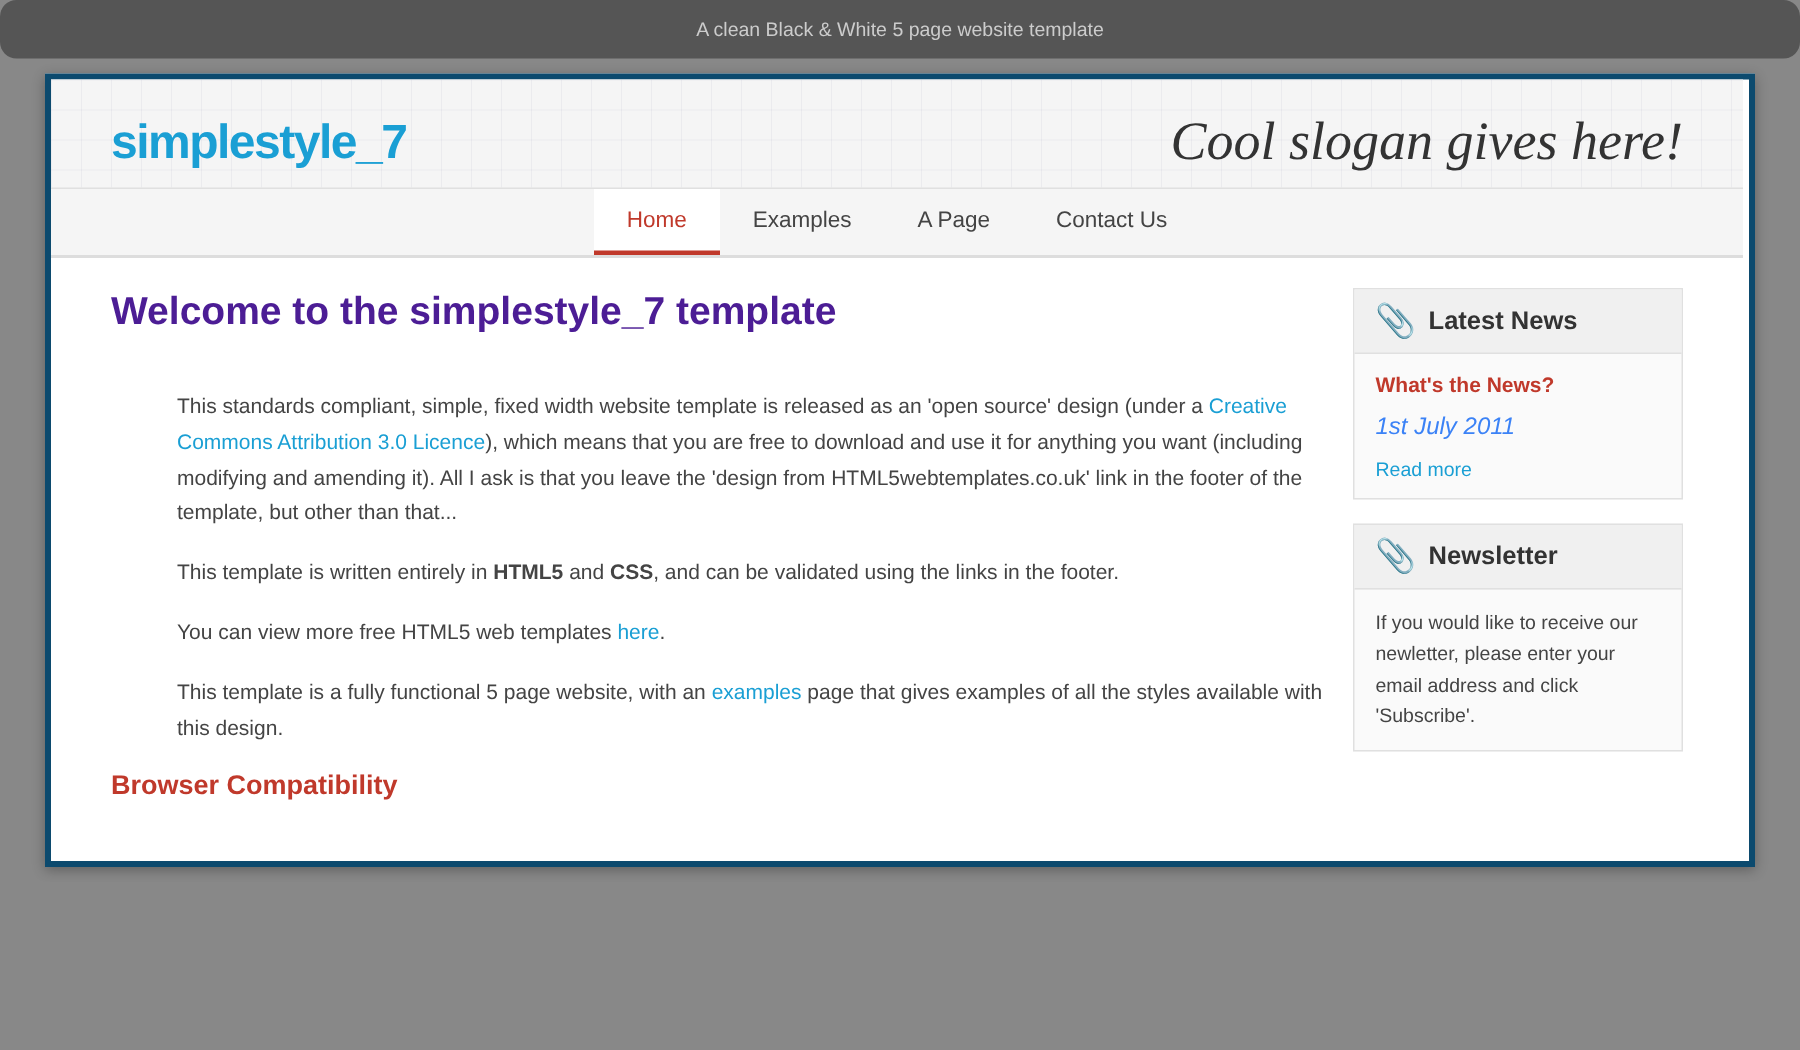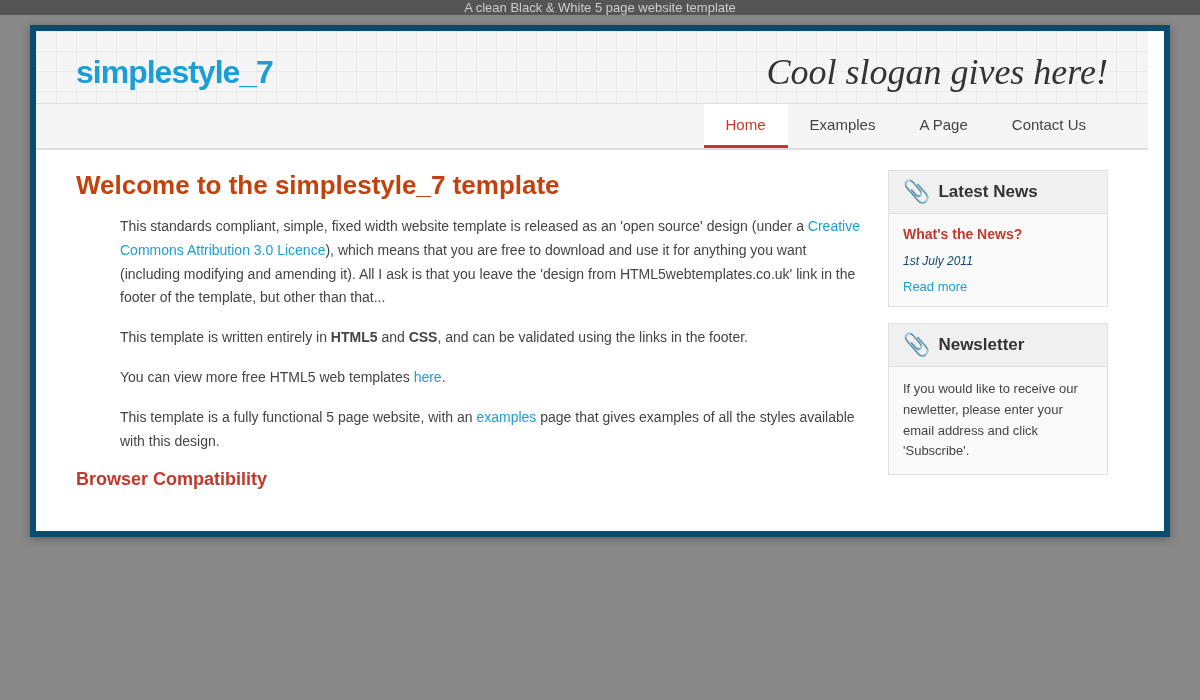--- a/index.html
+++ b/index.html
@@ -10,30 +10,31 @@
       font-size: 14px;
       color: #333;
     }
 
     
     .top-bar {
       background: #555;
       color: #ccc;
       text-align: center;
       font-size: 13px;
-      padding: 0 0;
+      padding: 12px 0;
+      border-radius: 11px;
     }
 
     
     .main-card {
       background: #fff;
       max-width: 1140px;
       margin: 10px auto;
-      padding: 0 16px 20px 0;
-      border: 6px solid #0c4a6e;
+      padding: 0 4px 20px 0;
+      border: 4px solid #0c4a6e;
       box-shadow: 0 2px 8px rgba(0,0,0,0.3);
     }
 
     
     .site-header {
       display: flex;
       justify-content: space-between;
       align-items: center;
       padding: 20px 40px 10px 40px;
       background: #f5f5f5;
@@ -55,21 +56,21 @@
       font-family: Georgia, 'Times New Roman', serif;
       font-size: 36px;
       font-style: italic;
       color: #333;
       font-weight: normal;
     }
 
     
     .site-nav {
       display: flex;
-      justify-content: flex-end;
+      justify-content: center;
       padding: 0 40px;
       background: #f5f5f5;
       border-bottom: 2px solid #ddd;
     }
 
     .nav-tab {
       padding: 12px 22px;
       font-size: 15px;
       color: #444;
       cursor: pointer;
@@ -93,22 +94,22 @@
 
     
     .main-content {
       flex: 1;
       min-width: 0;
     }
 
     .main-content h1 {
       font-size: 26px;
       font-weight: bold;
-      color: #c2410c;
-      margin-bottom: 14px;
+      color: #4c1d95;
+      margin-bottom: 36px;
     }
 
     .main-content p {
       margin-bottom: 16px;
       line-height: 1.7;
       color: #444;
       margin-left: 44px;
     }
 
     .main-content a {
@@ -165,22 +166,22 @@
     }
 
     .widget-news-title {
       color: #c0392b;
       font-size: 14px;
       font-weight: bold;
       margin-bottom: 12px;
     }
 
     .widget-news-date {
-      font-size: 12px;
-      color: #0c4a6e;
+      font-size: 16px;
+      color: #3b82f6;
       font-style: italic;
       margin-bottom: 10px;
     }
 
     .widget-news-text {
       font-size: 13px;
       color: #444;
       line-height: 1.6;
       margin-bottom: 8px;
     }

